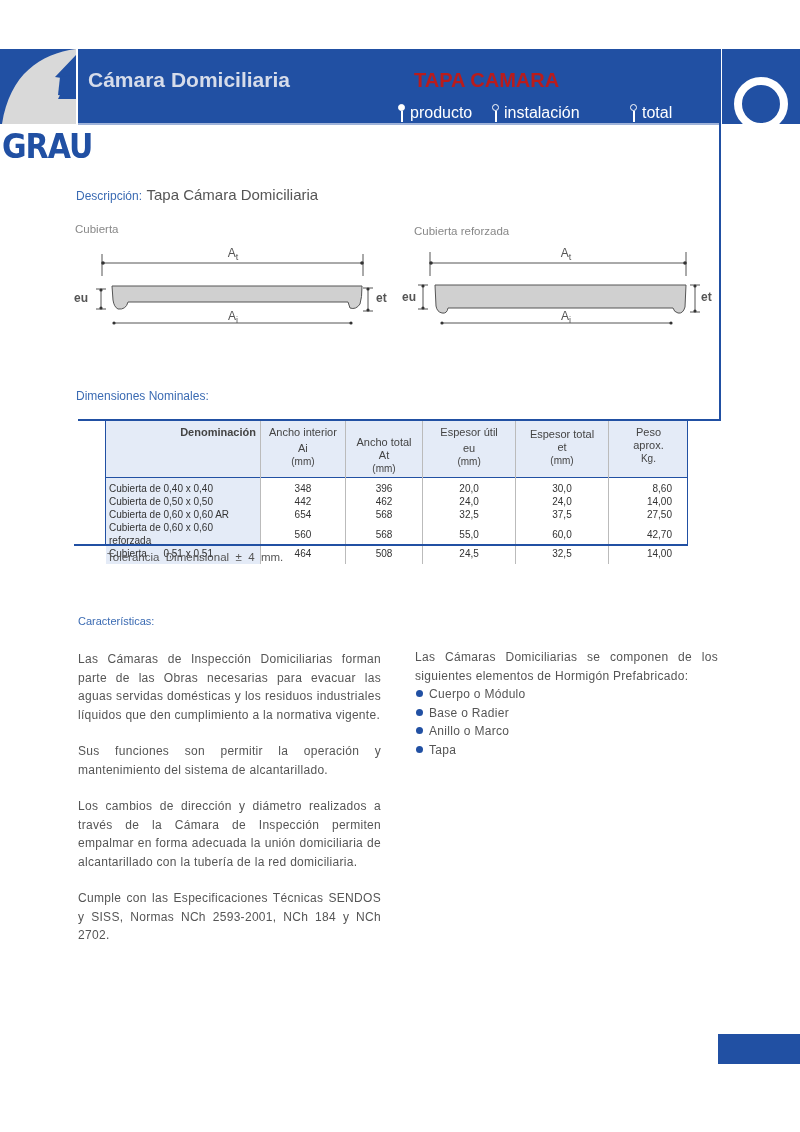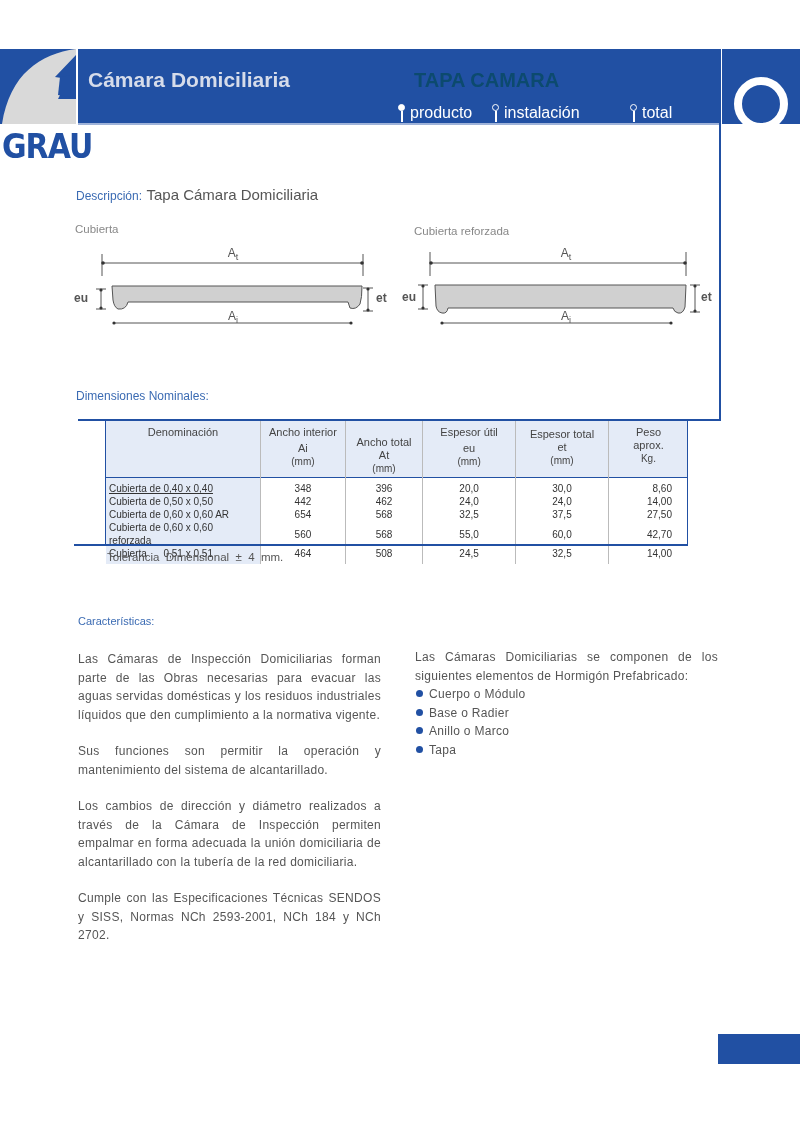--- a/index.html
+++ b/index.html
@@ -13,37 +13,37 @@
   .hdr-right { left: 722px; top: 49px; width: 78px; height: 75px; background: #2150a3; overflow: hidden; }
   .hdr-right .ring { position: absolute; left: 12px; top: 28px; width: 38px; height: 38px;
     border: 8px solid #ffffff; border-radius: 50%; }
   .vline { left: 719px; top: 49px; width: 2px; height: 372px; background: #2150a3; }
   .hline-box { left: 78px; top: 419px; width: 643px; height: 2px; background: #2150a3; }
   .hdr-bottom { left: 78px; top: 123px; width: 642px; height: 2px; background: #9fb3d9; }
   .logo-box { left: 0; top: 49px; width: 76px; height: 75px; background: #2150a3; overflow: hidden; }
   .grau { left: 2px; top: 126px; font-family: "DejaVu Sans", sans-serif; font-weight: bold;
     font-size: 30px; color: #2150a3; letter-spacing: -1px; transform: scaleY(1.15); transform-origin: top left; }
   .title-left { left: 88px; top: 68px; font-size: 21px; font-weight: bold; color: #d6dcea; }
-  .title-right { left: 414px; top: 69px; font-size: 20px; font-weight: bold; color: #0c4a6e; }
+  .title-right { left: 414px; top: 69px; font-size: 20px; font-weight: bold; color: #b91c1c; }
   .nav { top: 104px; font-size: 16px; color: #ffffff; display: flex; align-items: center; }
   .nav .pin { display: inline-block; position: relative; width: 8px; height: 18px; margin-right: 4px; }
   .nav .pin::before { content: ""; position: absolute; left: 0; top: 0; width: 5px; height: 5px;
     border: 1.5px solid #fff; border-radius: 50%; }
   .nav .pin.filled::before { background: #fff; }
   .nav .pin::after { content: ""; position: absolute; left: 3px; top: 7px; width: 1.5px; height: 11px; background: #fff; }
   
   .label-blue { color: #3b6bb3; font-size: 12px; }
   .desc-val { font-size: 15px; color: #555; text-align: right; }
   .sub-label { color: #888; font-size: 11.5px; }
   
   table.dims { position: absolute; left: 106px; top: 421px; width: 582px; border-collapse: collapse;
     font-size: 10px; color: #333; }
   table.dims th { background: #e4ebf7; font-weight: normal; font-size: 11px; color: #444;
     vertical-align: top; padding: 5px 4px 2px; border-left: 1px solid #bbb; line-height: 13px; }
-  table.dims th:first-child { text-align: center; font-weight: normal; border-left: none; }
+  table.dims th:first-child { text-align: right; font-weight: bold; border-left: none; }
   table.dims td { text-align: center; padding: 0 4px; line-height: 13px; border-left: 1px solid #bbb; }
   table.dims td:first-child { text-align: left; background: #e4ebf7; border-left: none; padding-left: 3px; }
   table.dims td:last-child { text-align: right; padding-right: 16px; }
   table.dims tr.hdr-row { border-bottom: 1.5px solid #2150a3; }
   .tbl-frame { left: 105px; top: 420px; width: 583px; height: 125px; border: 1.5px solid #2150a3; box-sizing: border-box; pointer-events: none; }
   .tbl-bottom { left: 74px; top: 544px; width: 614px; height: 1.5px; background: #2150a3; }
   .small { font-size: 10px; }
   .para { font-size: 12px; color: #555; line-height: 18.5px; text-align: justify; letter-spacing: 0.3px; }
   .bullet-list { list-style: none; margin: 0; padding: 0; }
   .bullet-list li { position: relative; padding-left: 14px; font-size: 12px; color: #555; line-height: 18.5px; letter-spacing: 0.3px; }
@@ -177,21 +177,21 @@
       <div style="margin-top:2px;">Espesor  total</div>
       <div>et</div>
       <div class="small">(mm)</div>
     </th>
     <th style="width:72px;">
       <div style="width:50px; margin:0 auto;">Peso aprox.</div>
       <div class="small">Kg.</div>
     </th>
   </tr>
   <tr>
-    <td style="padding-top:4px;text-decoration:underline;">Cubierta de 0,40 x 0,40</td>
+    <td style="padding-top:4px;">Cubierta de 0,40 x 0,40</td>
         <td style="padding-top:4px;">348</td>
         <td style="padding-top:4px;">396</td>
         <td style="padding-top:4px;">20,0</td>
         <td style="padding-top:4px;">30,0</td>
         <td style="padding-top:4px;">8,60</td>
   </tr>
   <tr>
     <td>Cubierta de 0,50 x 0,50</td>
         <td>442</td>
         <td>462</td>

